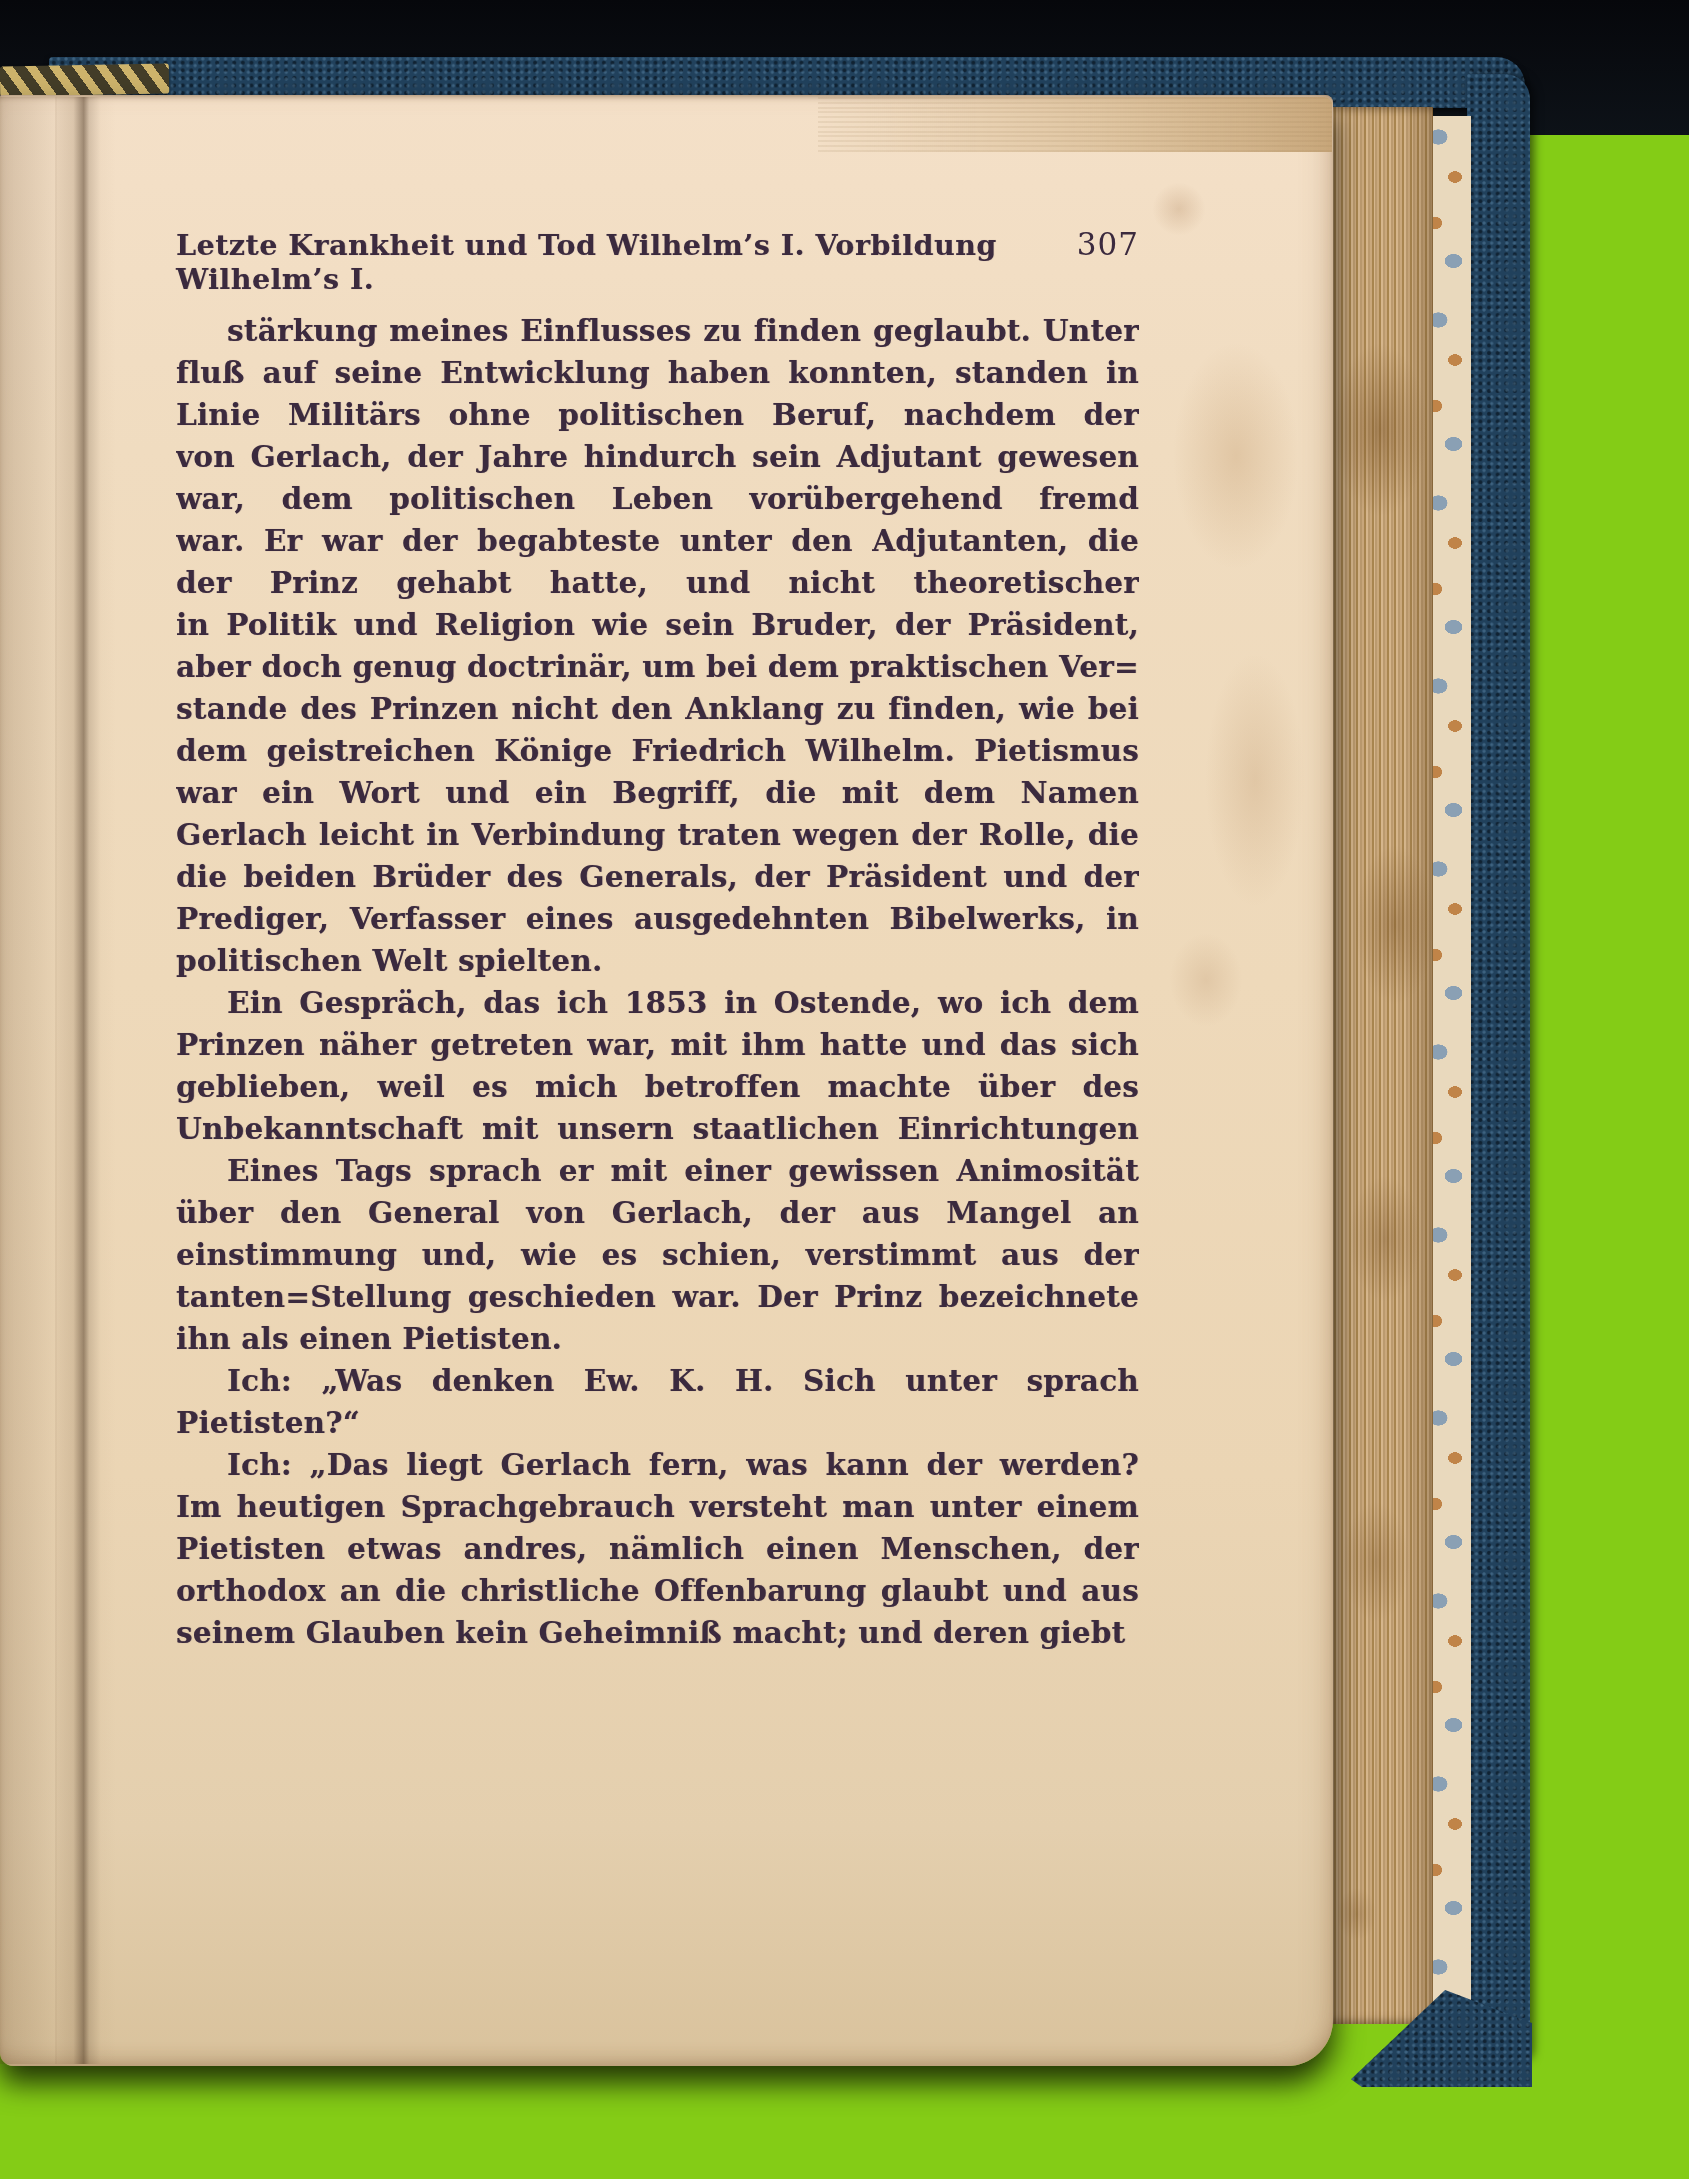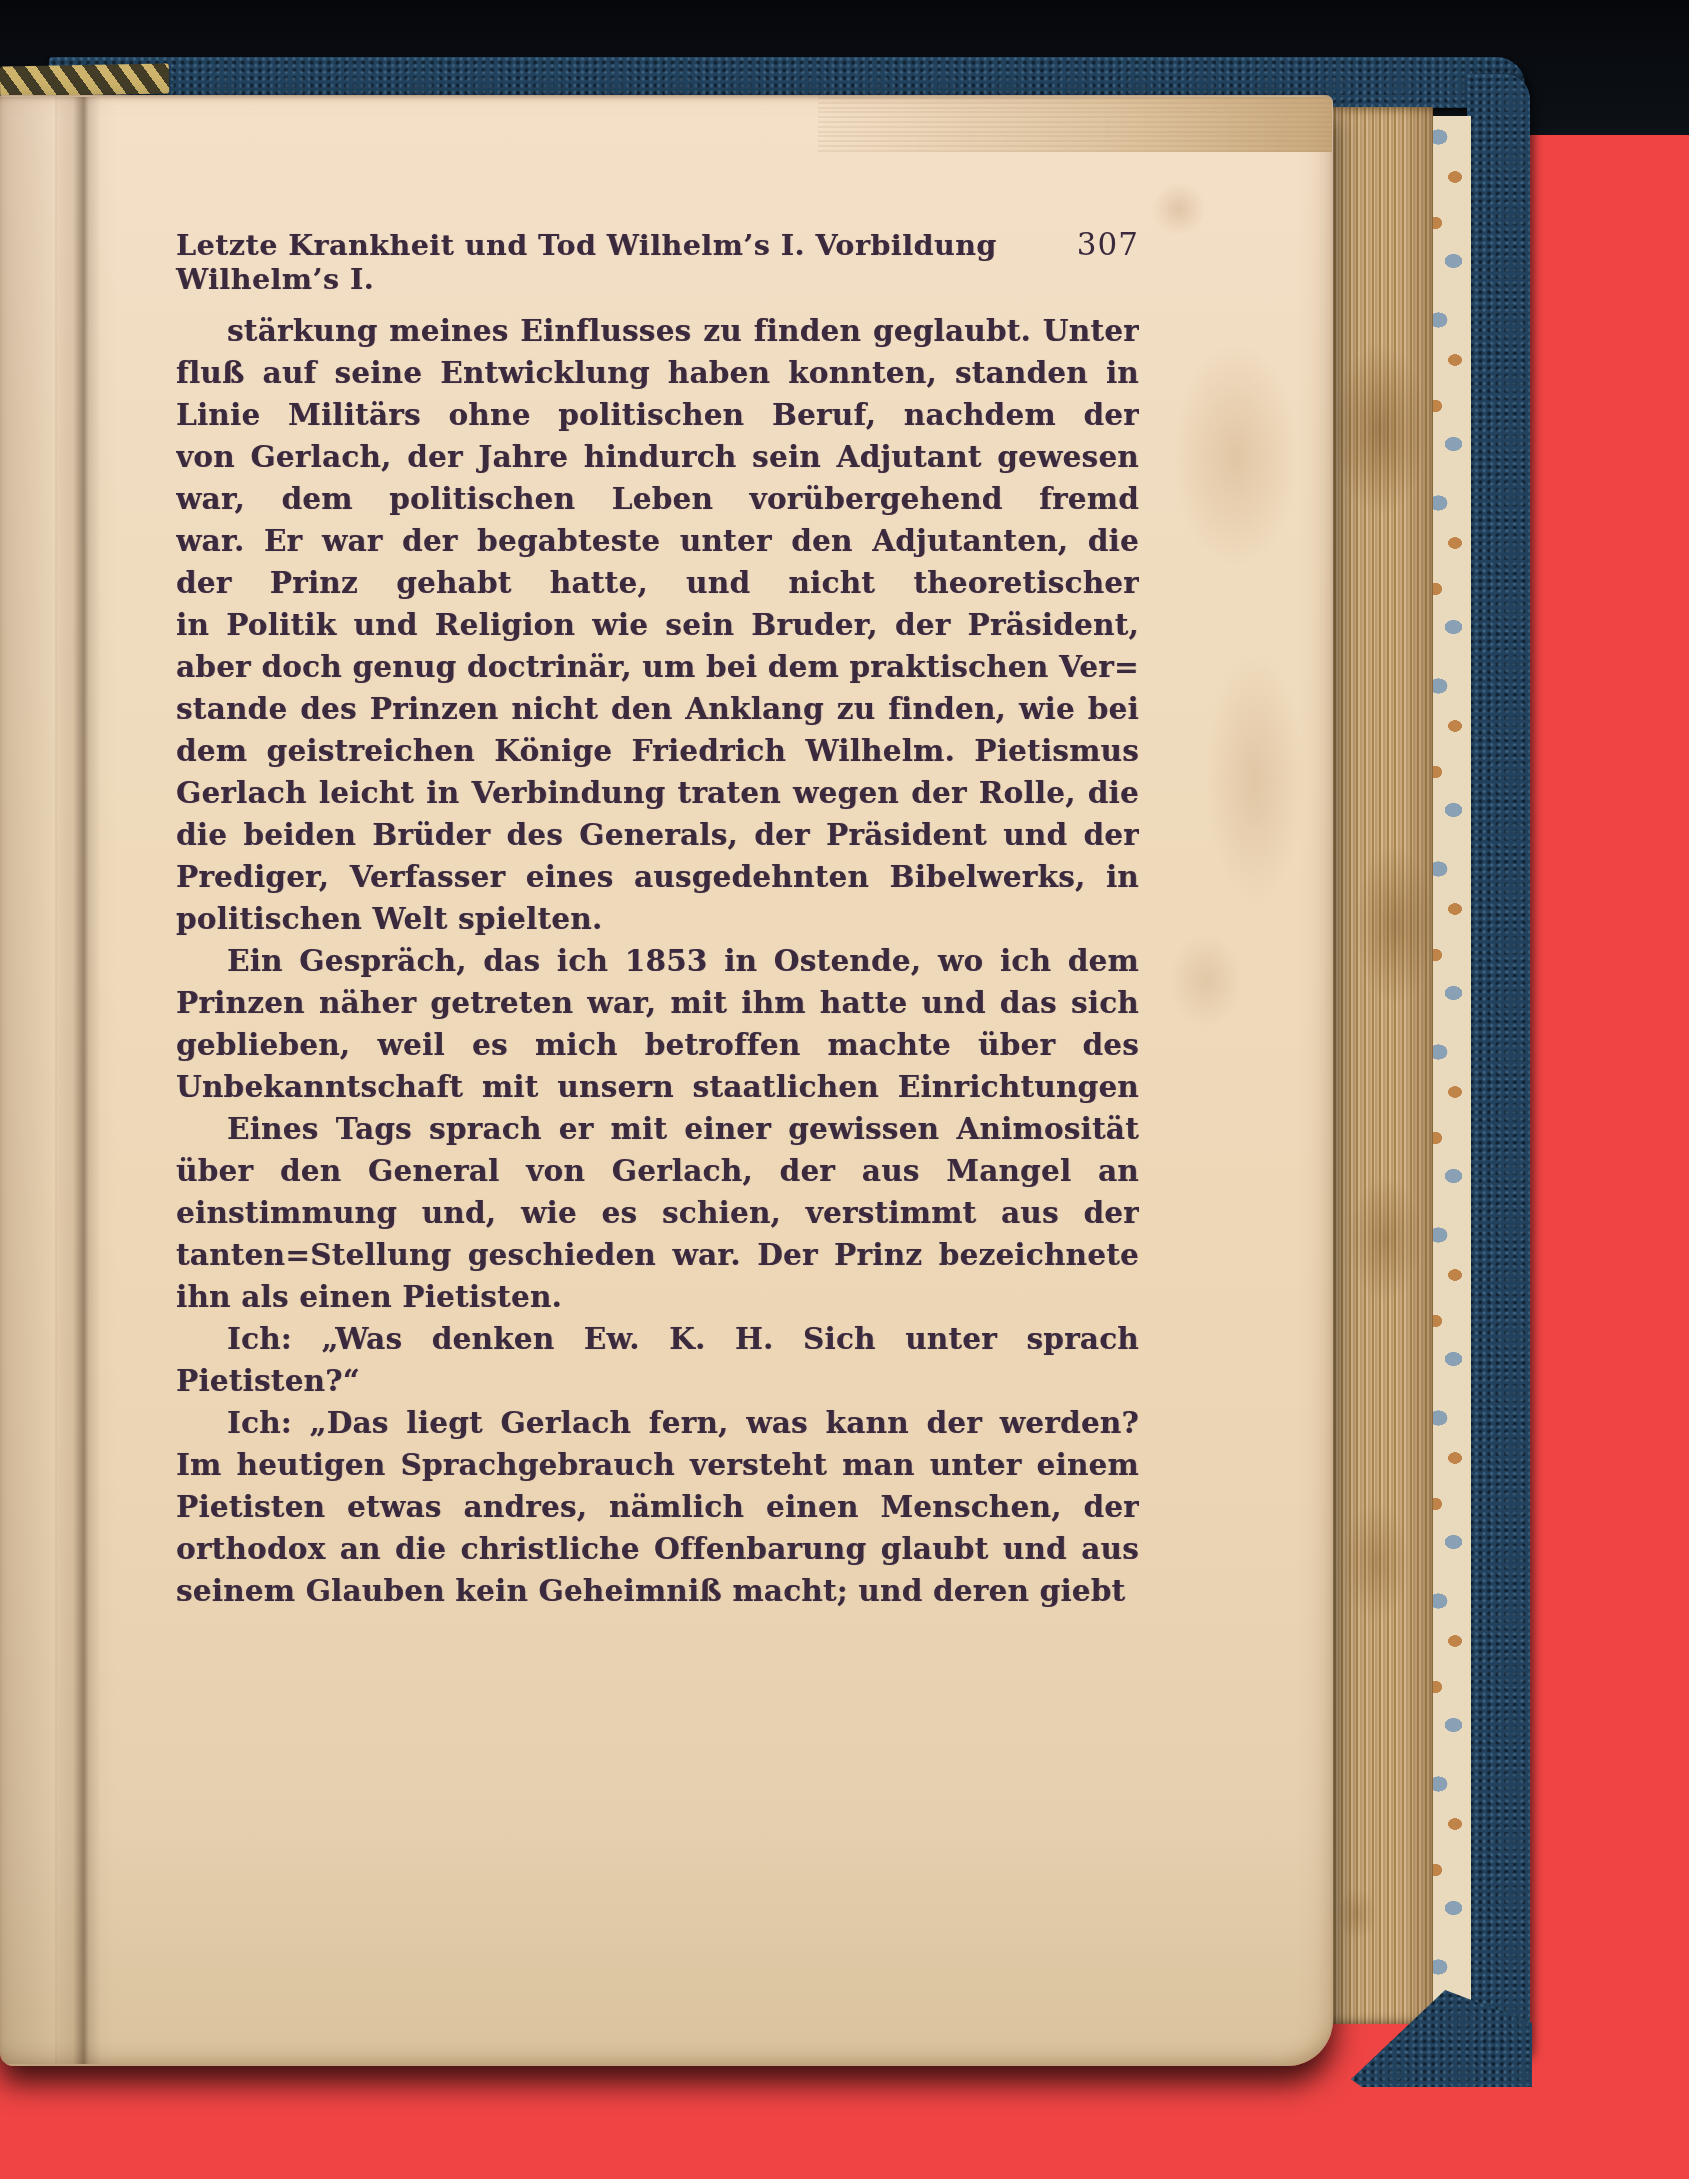--- a/index.html
+++ b/index.html
@@ -1,16 +1,16 @@
 <!DOCTYPE html>
 <html style="font-size:15px"><head>
 <meta charset="utf-8">
 <style>
   html,body{margin:0;padding:0;background:#000;}
-  .photo{position:relative;width:1689px;height:2180px;background:#ef4444;overflow:hidden;
+  .photo{position:relative;width:1689px;height:2180px;background:#84cc16;overflow:hidden;
          font-family:"DejaVu Serif", serif;}
   .bg-bottom{position:absolute;left:0;top:2150;width:1689px;height:135px;
     background:linear-gradient(180deg,#06070b,#0d1218);}
   
   .cloth{background-color:#21415c;
     background-image:
       radial-gradient(circle at 1.9px 1.9px, rgba(122,170,205,.32) 0 1.1px, transparent 2.1px),
       radial-gradient(circle at 4.8px 5.7px, rgba(4,12,20,.58) 0 1.4px, transparent 2.5px);
     background-size:7.6px 6.7px,8.6px 7.6px;}
   .cover-top{position:absolute;left:49px;top:57px;width:1476px;height:51px;
@@ -115,20 +115,21 @@
         <div class="line">fluß auf seine Entwicklung haben konnten, standen in erster</div>
         <div class="line">Linie Militärs ohne politischen Beruf, nachdem der General</div>
         <div class="line">von Gerlach, der Jahre hindurch sein Adjutant gewesen</div>
         <div class="line">war, dem politischen Leben vorübergehend fremd geworden</div>
         <div class="line">war.  Er war der begabteste unter den Adjutanten, die</div>
         <div class="line">der Prinz gehabt hatte, und nicht theoretischer Fanatiker</div>
         <div class="line">in Politik und Religion wie sein Bruder, der Präsident,</div>
         <div class="line">aber doch genug doctrinär, um bei dem praktischen Ver=</div>
         <div class="line">stande des Prinzen nicht den Anklang zu finden, wie bei</div>
         <div class="line">dem geistreichen Könige Friedrich Wilhelm.  Pietismus</div>
+        <div class="line">war ein Wort und ein Begriff, die mit dem Namen</div>
         <div class="line">Gerlach leicht in Verbindung traten wegen der Rolle, die</div>
         <div class="line">die beiden Brüder des Generals, der Präsident und der</div>
         <div class="line">Prediger, Verfasser eines ausgedehnten Bibelwerks, in der</div>
         <div class="line last">politischen Welt spielten.</div>
       </div>
       <div class="para">
         <div class="line first">Ein Gespräch, das ich 1853 in Ostende, wo ich dem</div>
         <div class="line">Prinzen näher getreten war, mit ihm hatte und das sich</div>
         <div class="line">geblieben, weil es mich betroffen machte über des Prinzen</div>
         <div class="line">Unbekanntschaft mit unsern staatlichen Einrichtungen und</div>

